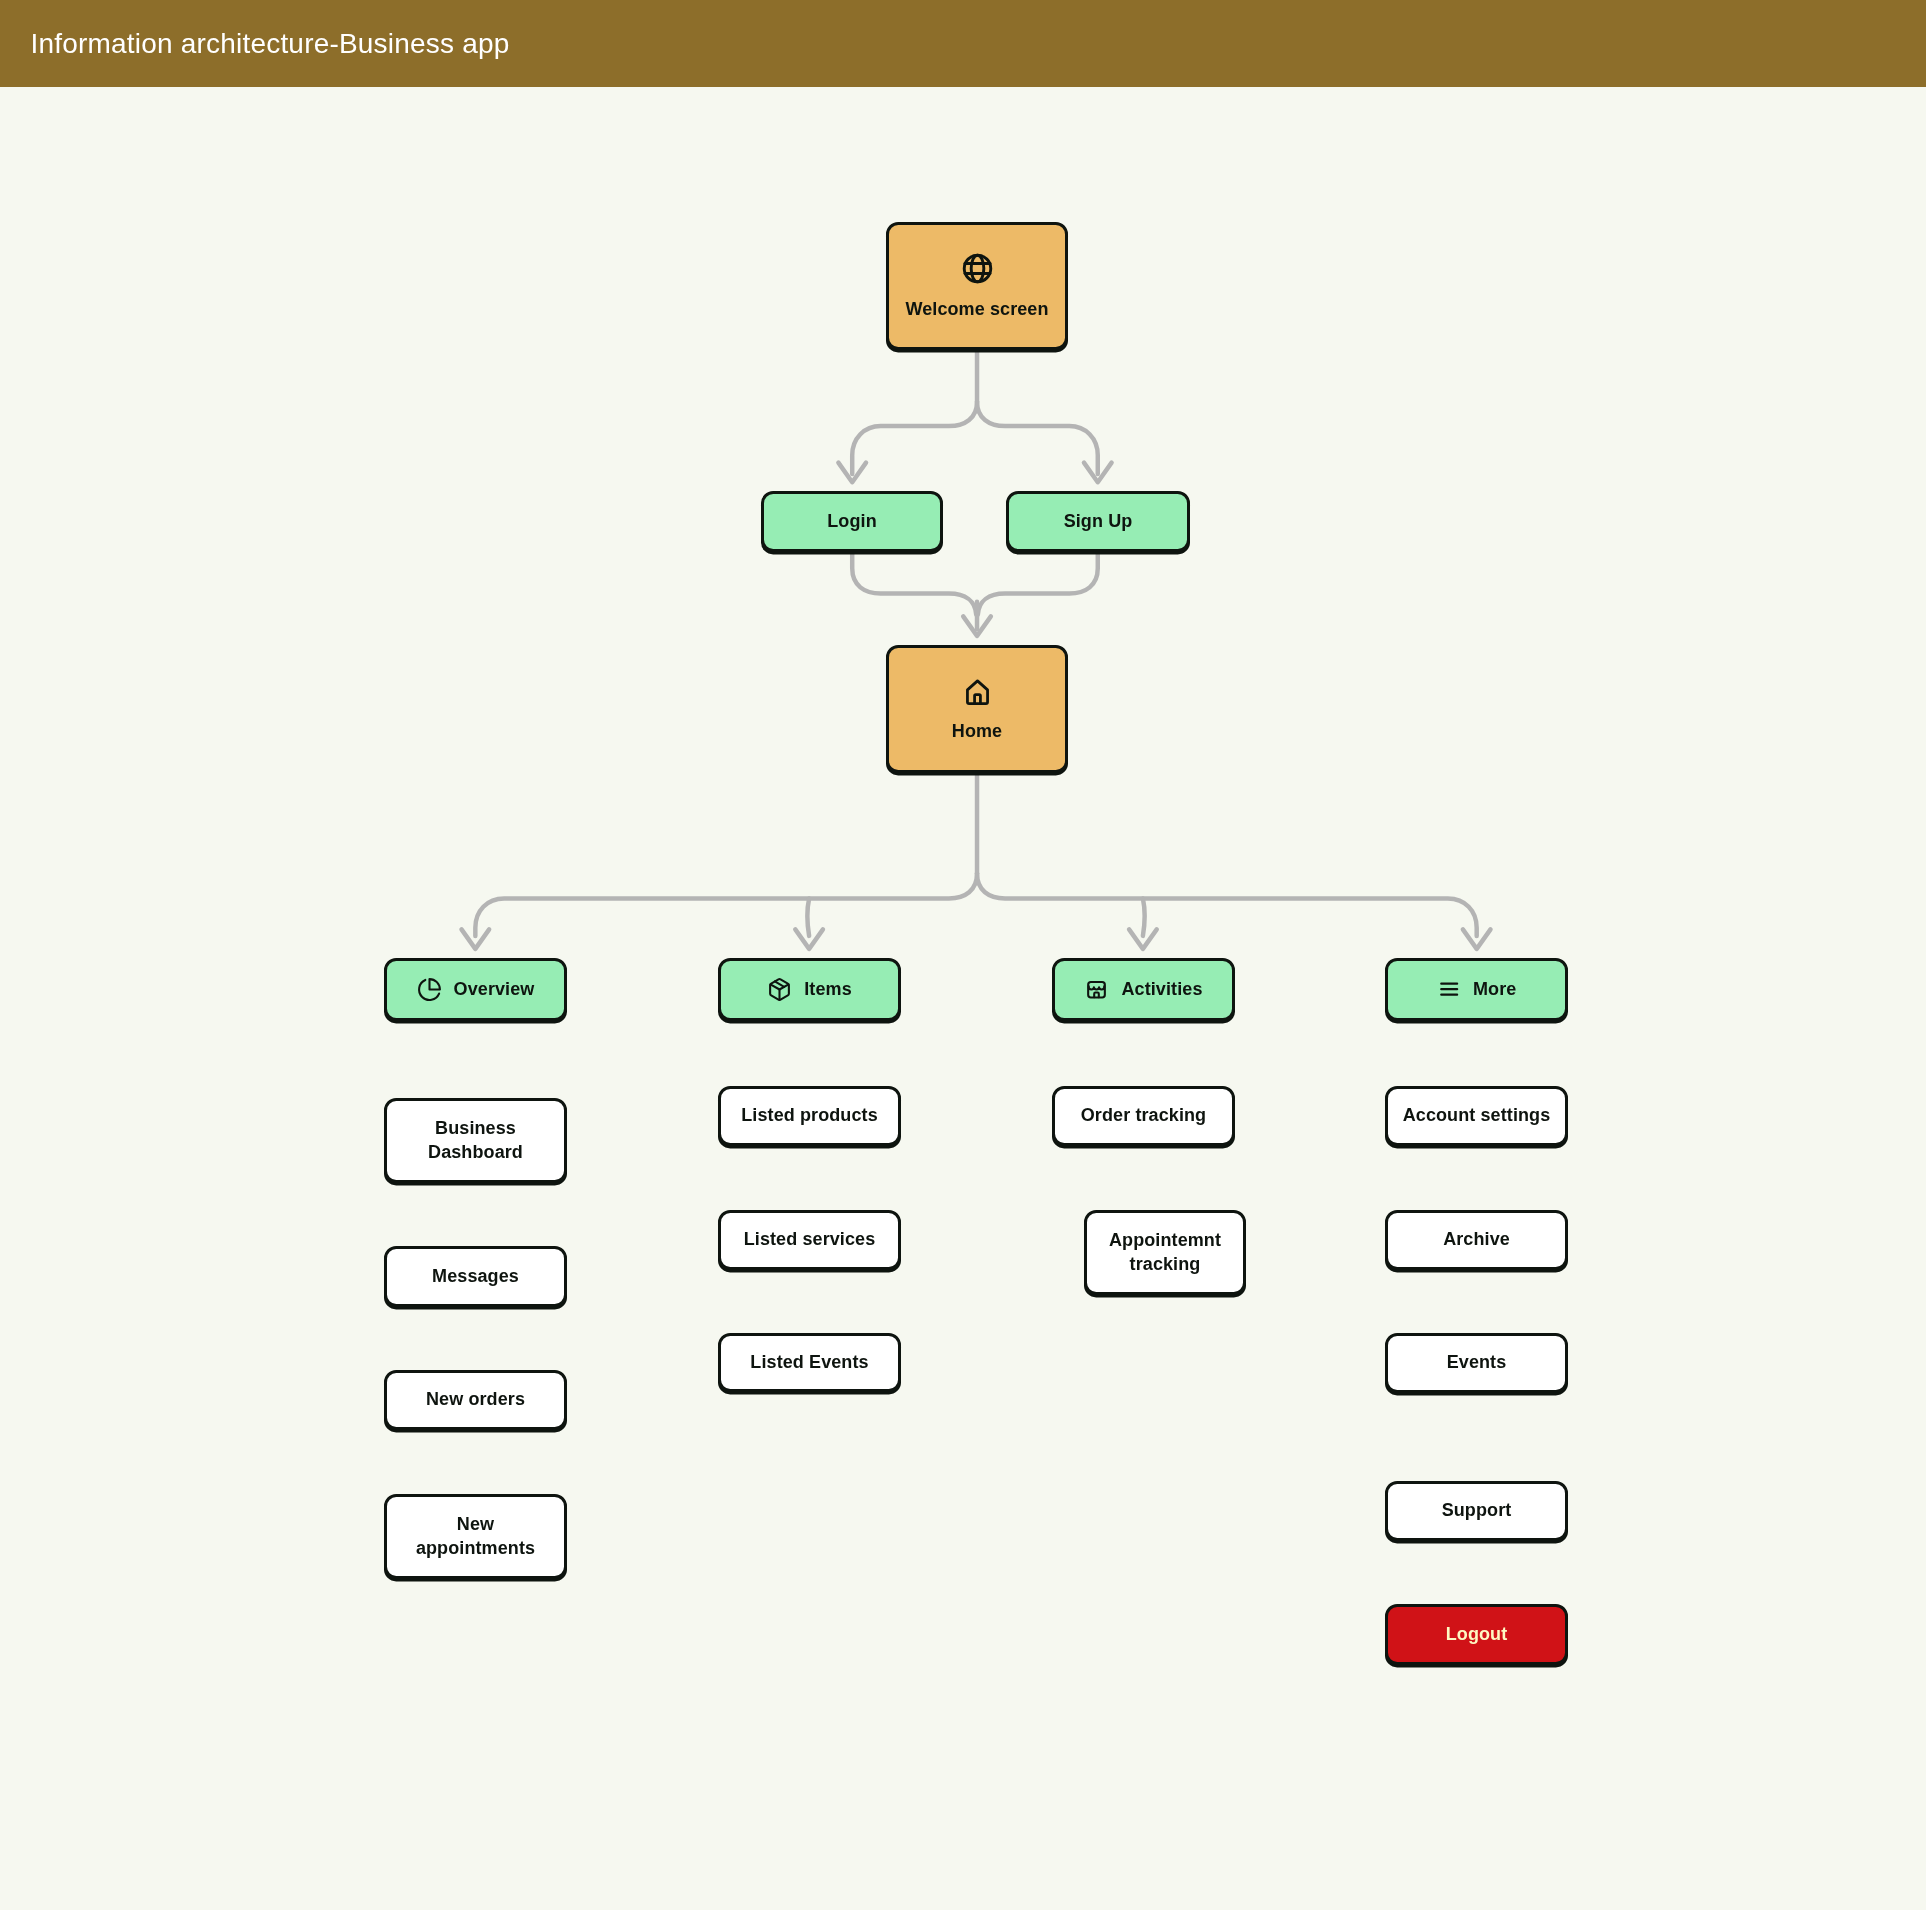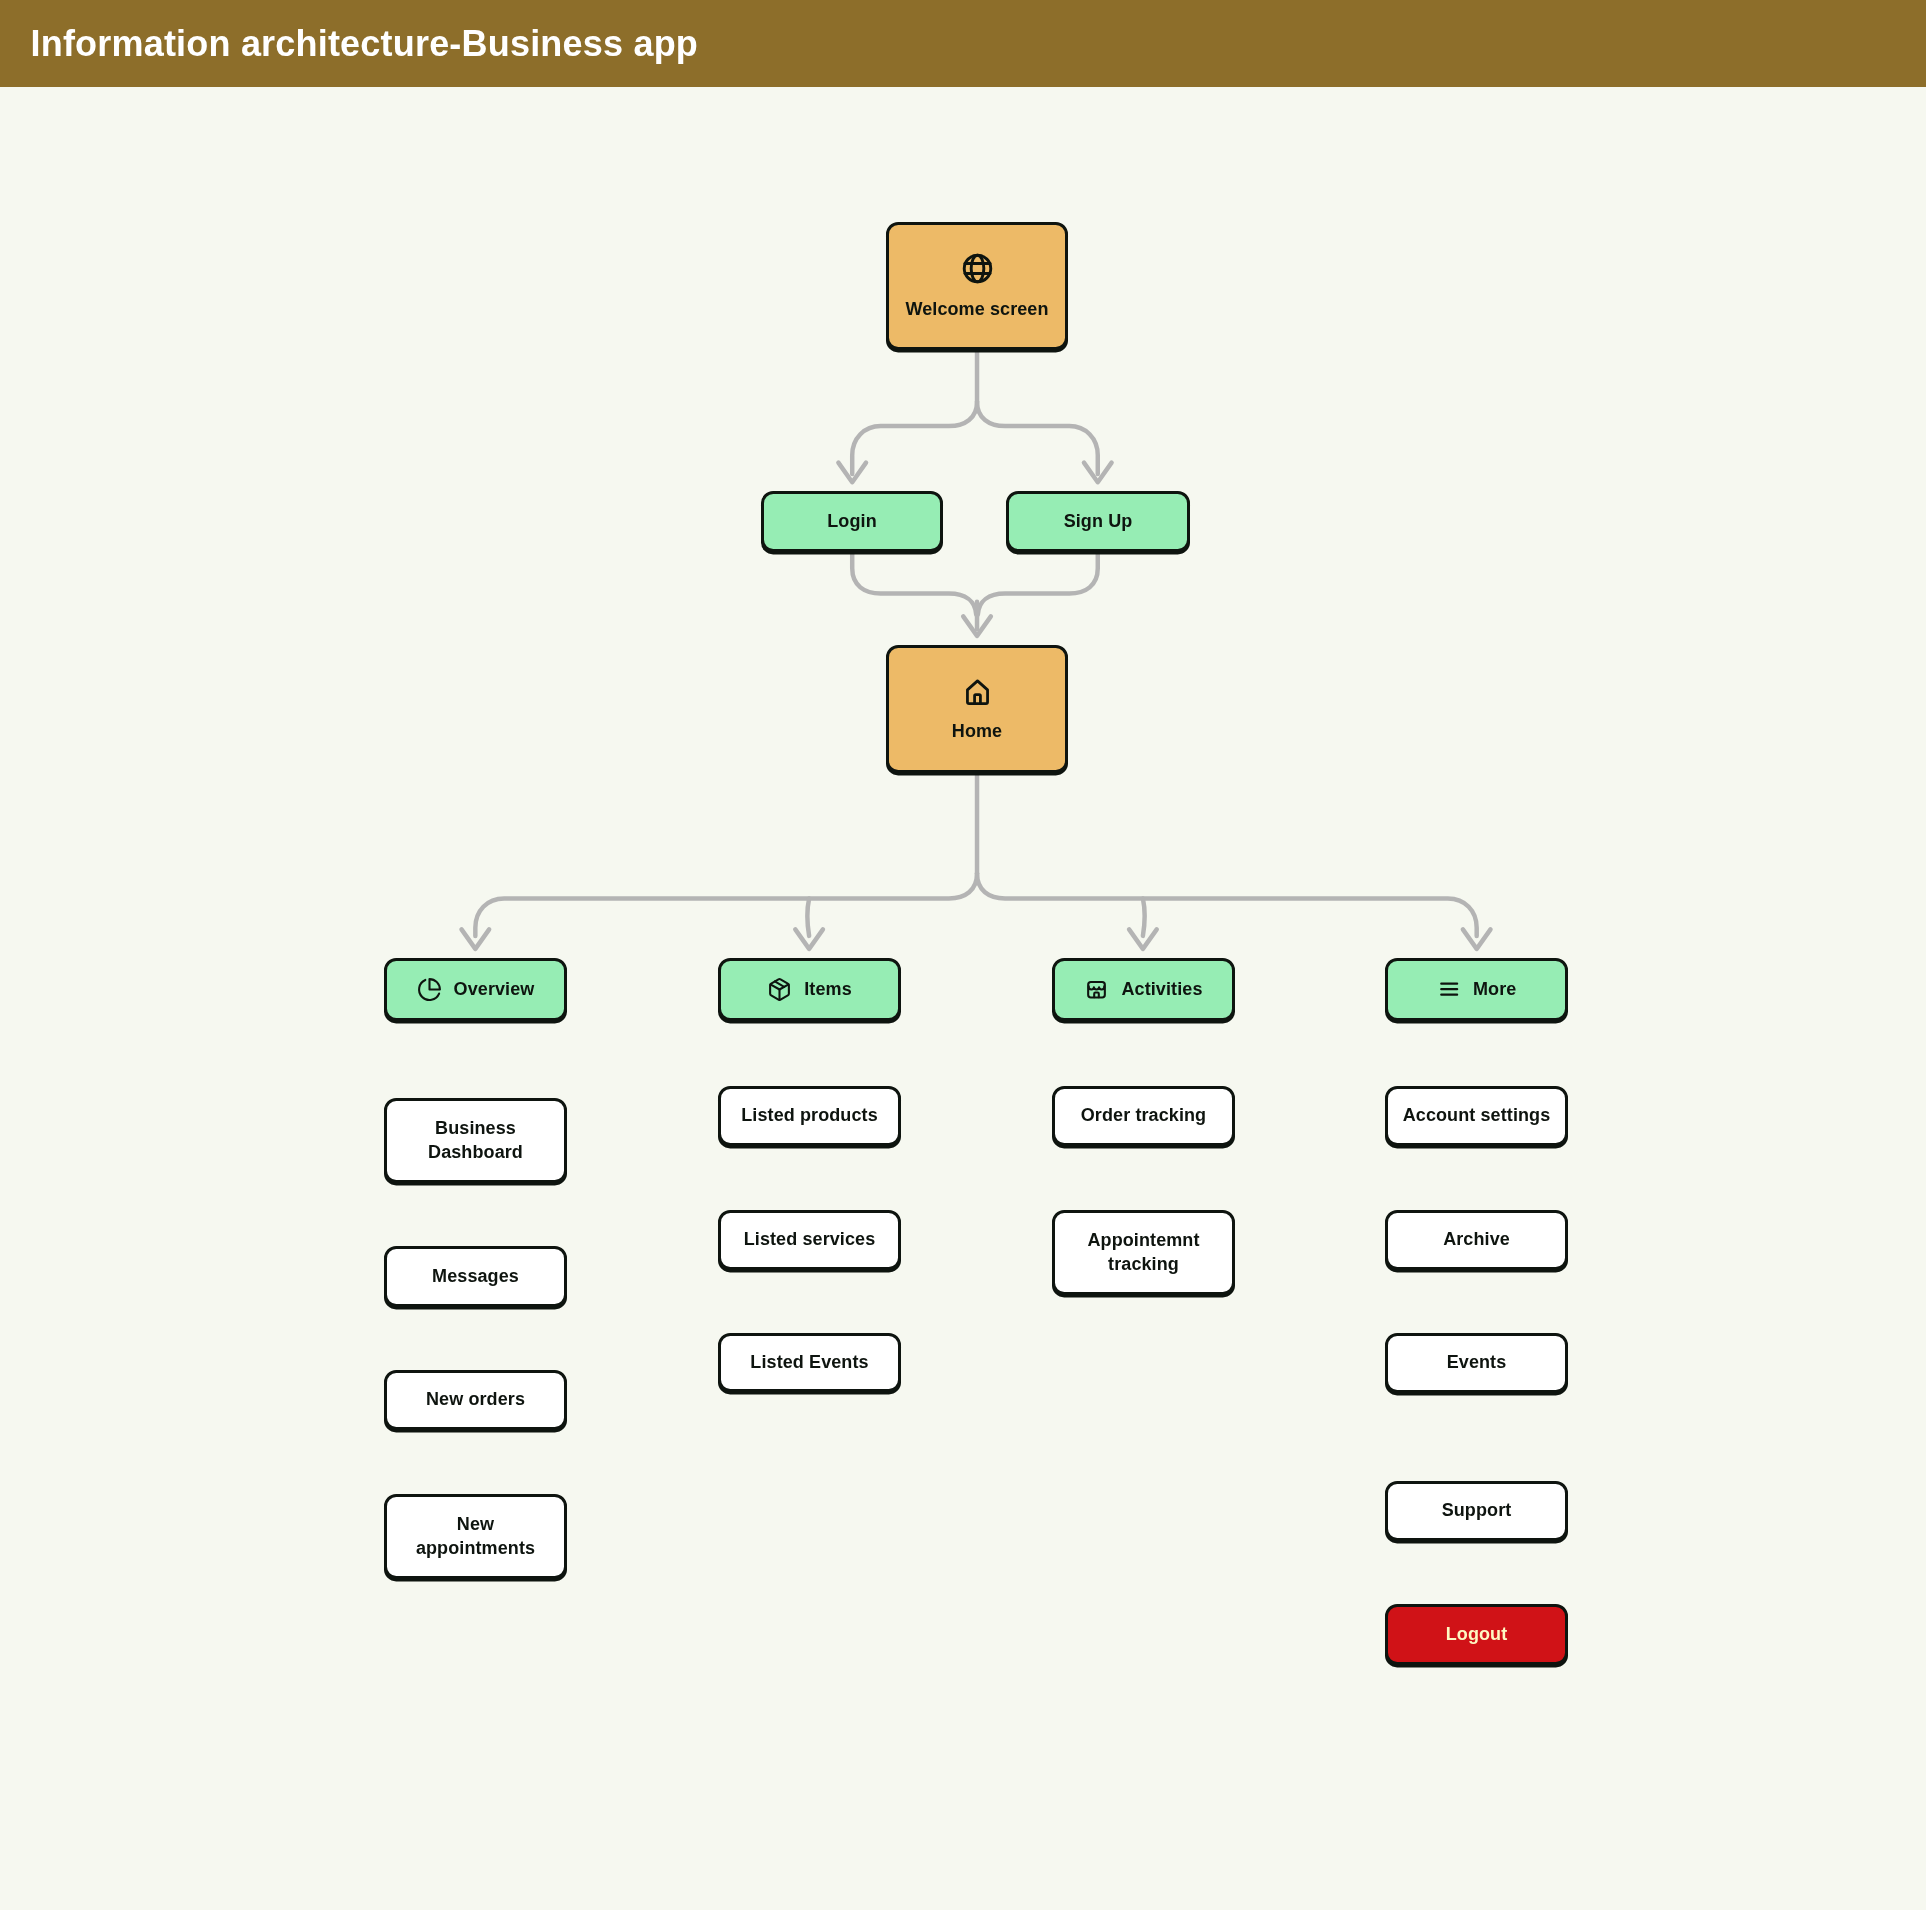--- a/index.html
+++ b/index.html
@@ -12,21 +12,21 @@
     --wire:#B4B4B4;
     --white:#FFFFFF;
   }
   *{box-sizing:border-box;}
   html,body{margin:0;padding:0;}
   body{font-family:"Liberation Sans","DejaVu Sans",sans-serif;background:var(--bg);}
   .canvas{position:relative;width:1926px;height:1910px;background:var(--bg);overflow:hidden;}
 
   .titlebar{position:absolute;left:0;top:0;width:1926px;height:87px;background:var(--brown);
     display:flex;align-items:center;padding-left:30.5px;}
-  .titlebar span{color:#FFFFFF;font-size:36px;font-weight:700;letter-spacing:0.2px;}
+  .titlebar span{color:#FFFFFF;font-size:28px;font-weight:400;letter-spacing:0.2px;}
 
   .wires{position:absolute;left:0;top:0;pointer-events:none;}
   .wires path,.wires polyline{fill:none;stroke:var(--wire);stroke-width:11;stroke-linecap:round;stroke-linejoin:round;}
 
   .box{position:absolute;border:3.7px solid var(--ink);border-radius:12.2px;background:var(--white);
     color:var(--ink);font-weight:700;font-size:18px;line-height:1.32;letter-spacing:0.1px;
     display:flex;align-items:center;justify-content:center;text-align:center;
     box-shadow:0 2.4px 0 0 var(--ink);padding:0 4.1px;}
 
   .card{background:var(--orange);flex-direction:row;padding:0;overflow:hidden;align-items:stretch;justify-content:flex-start;}
@@ -51,21 +51,21 @@
   .pos-activities{left:1052px;top:958px;width:183px;height:63px;}
   .pos-more{left:1385px;top:958px;width:183px;height:63px;}
   .pos-bd{left:384px;top:1098px;width:183px;height:85px;}
   .pos-msg{left:384px;top:1246px;width:183px;height:61px;}
   .pos-no{left:384px;top:1370px;width:183px;height:60px;}
   .pos-na{left:384px;top:1494px;width:183px;height:85px;}
   .pos-lp{left:718px;top:1086px;width:183px;height:60px;}
   .pos-ls{left:718px;top:1210px;width:183px;height:60px;}
   .pos-le{left:718px;top:1333px;width:183px;height:59px;}
   .pos-ot{left:1052px;top:1086px;width:183px;height:60px;}
-  .pos-at{left:1052px;top:1210px;width:183px;height:85px;}
+  .pos-at{left:1084px;top:1210px;width:162px;height:85px;}
   .pos-as{left:1385px;top:1086px;width:183px;height:60px;padding:0 1.6px;}
   .pos-ar{left:1385px;top:1210px;width:183px;height:60px;}
   .pos-rv{left:1385px;top:1333px;width:183px;height:60px;}
   .pos-su{left:1385px;top:1481px;width:183px;height:60px;}
   .pos-lo{left:1385px;top:1604px;width:183px;height:61px;}
 </style>
 </head>
 <body>
 
 <div class="canvas">

